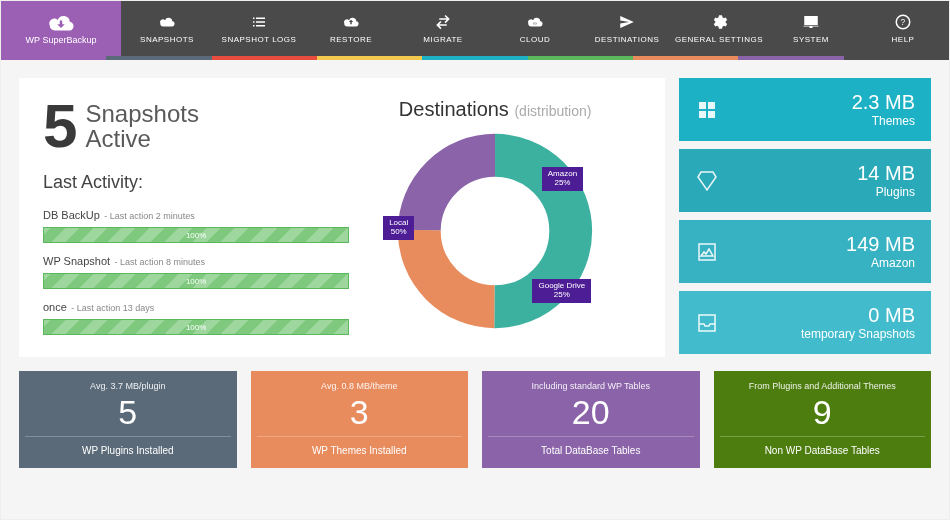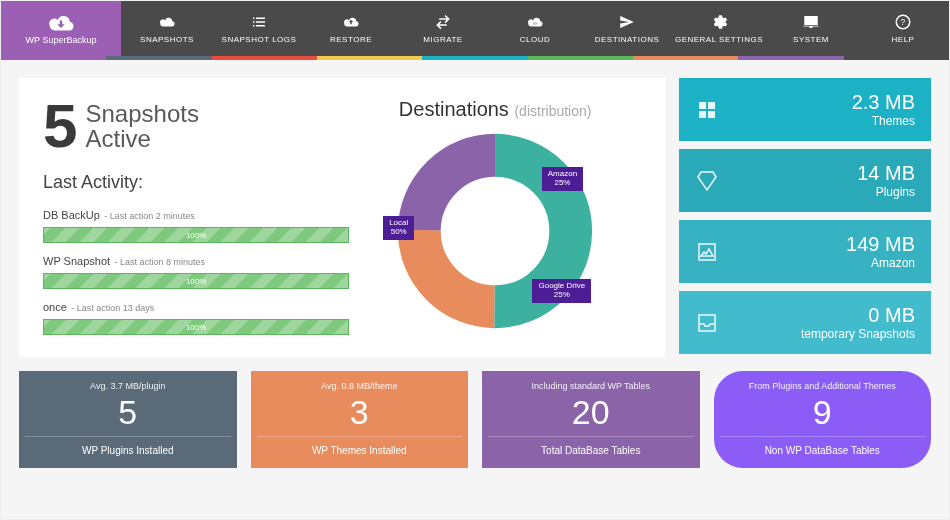--- a/index.html
+++ b/index.html
@@ -50,21 +50,21 @@
   .stat .val { font-size: 20px; font-weight: 300; }
   .stat .lab { font-size: 12px; }
   .c1 { background: #1cb1c4; } .c2 { background: #2aa9b9; } .c3 { background: #36b2c2; } .c4 { background: #42bccc; }
 
   
   .bottom { display: flex; gap: 14px; }
   .bcard { flex: 1; color: #fff; text-align: center; padding: 10px 6px 12px 6px; }
   .bcard .avg { font-size: 9px; opacity: .9; }
   .bcard .num { font-size: 34px; font-weight: 400; margin: 2px 0; }
   .bcard .lab { font-size: 10px; border-top: 1px solid rgba(255,255,255,.25); padding-top: 8px; margin-top: 4px; }
-  .b1 { background: #5a6a78; } .b2 { background: #e88b5d; } .b3 { background: #8a63a8; } .b4 { background: #8b5cf6; border-radius: 29px; }
+  .b1 { background: #5a6a78; } .b2 { background: #e88b5d; } .b3 { background: #8a63a8; } .b4 { background: #4d7c0f; }
 </style>
 </head>
 <body>
 
 <div class="root">
   <div class="topnav">
     <div class="logo-cell">
       <svg viewBox="0 0 24 16">
           <path fill="#fff" d="M19 7a5 5 0 00-9.6-1.5A4 4 0 003 10a4 4 0 004 4h11a3.5 3.5 0 001-7z"></path>
           <path fill="#9b5fb4" d="M12 12l-3-3h2V6h2v3h2z"></path>

